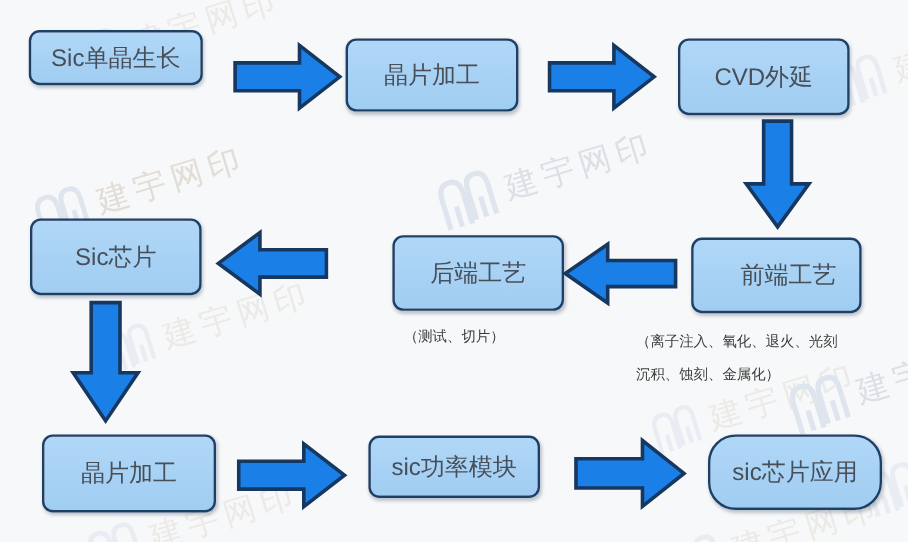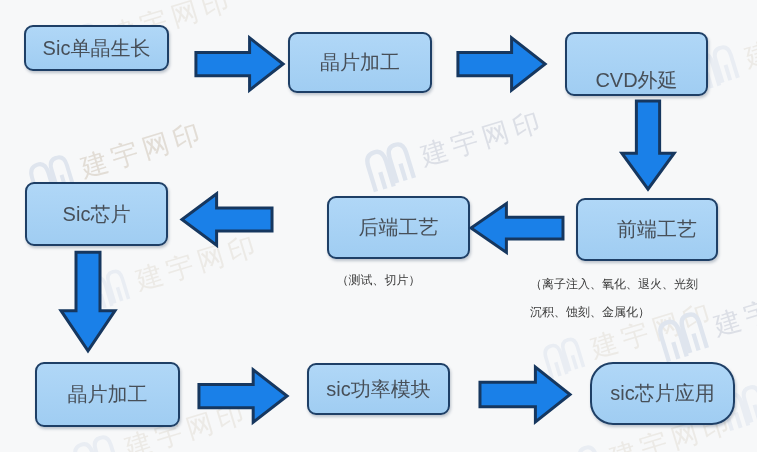--- a/index.html
+++ b/index.html
@@ -148,21 +148,21 @@
   </svg>
 
   <div class="node" style="left:288px;top:32px;width:144px;height:61px;">
     <span>晶片加工</span>
   </div>
 
   <svg class="arrow" style="left:456px;top:33px;" width="92" height="62" viewBox="0 0 96 64" preserveAspectRatio="none">
     <polygon points="2,20 58,20 58,5 93,32 58,59 58,44 2,44"></polygon>
   </svg>
 
-  <div class="node" style="left:565px;top:32px;width:143px;height:64px;align-items:flex-end;">
+  <div class="node" style="left:565px;top:32px;width:143px;height:64px;">
     <span>CVD外延</span>
   </div>
 
   <svg class="arrow" style="left:617px;top:99px;" width="62" height="93" viewBox="0 0 64 96" preserveAspectRatio="none">
     <polygon points="20,2 44,2 44,56 59,56 32,93 5,56 20,56"></polygon>
   </svg>
 
   <div class="node" style="left:25px;top:182px;width:143px;height:64px;">
     <span>Sic芯片</span>
   </div>

